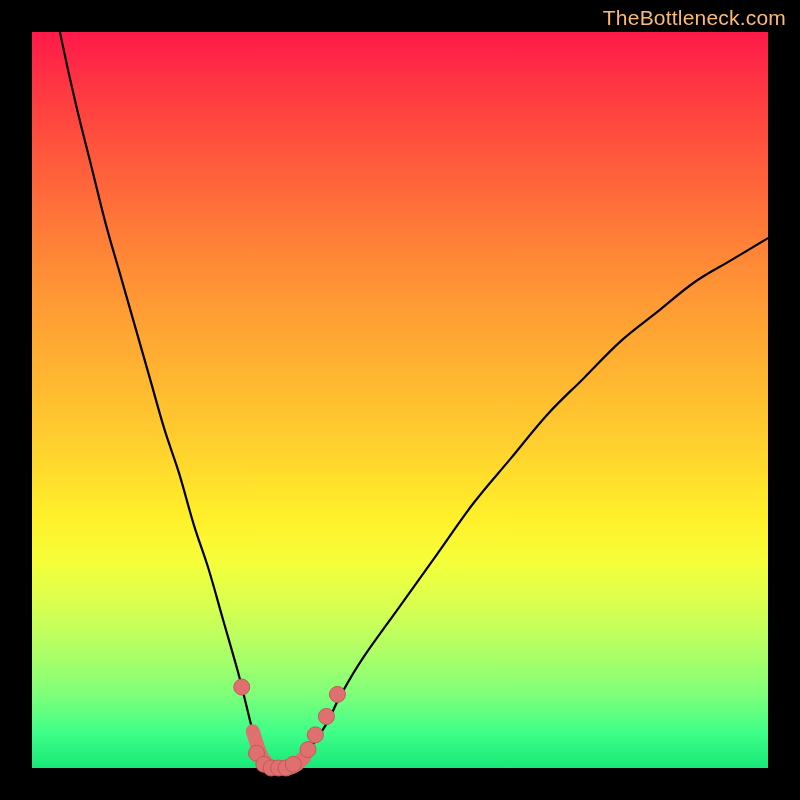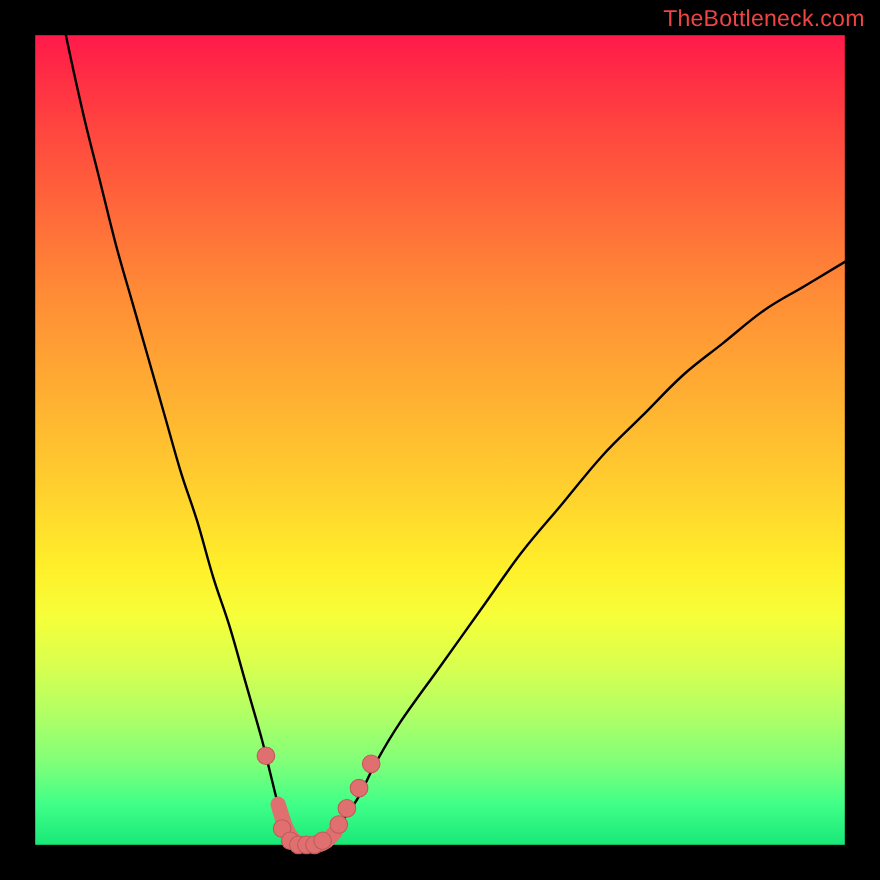--- a/index.html
+++ b/index.html
@@ -39,21 +39,21 @@
       #b0ff66 84%,
       #7fff7a 90%,
       #40ff88 95%,
       #18e878 100%
     );
   }
   .watermark {
     position: absolute;
     top: 6px;
     right: 14px;
-    color: #ef4444;
+    color: #fdba74;
     font-size: 21px;
     font-weight: 500;
     letter-spacing: 0.2px;
     user-select: none;
   }
   svg.curve {
     position: absolute;
     left: 0;
     top: 0;
     width: 736px;

